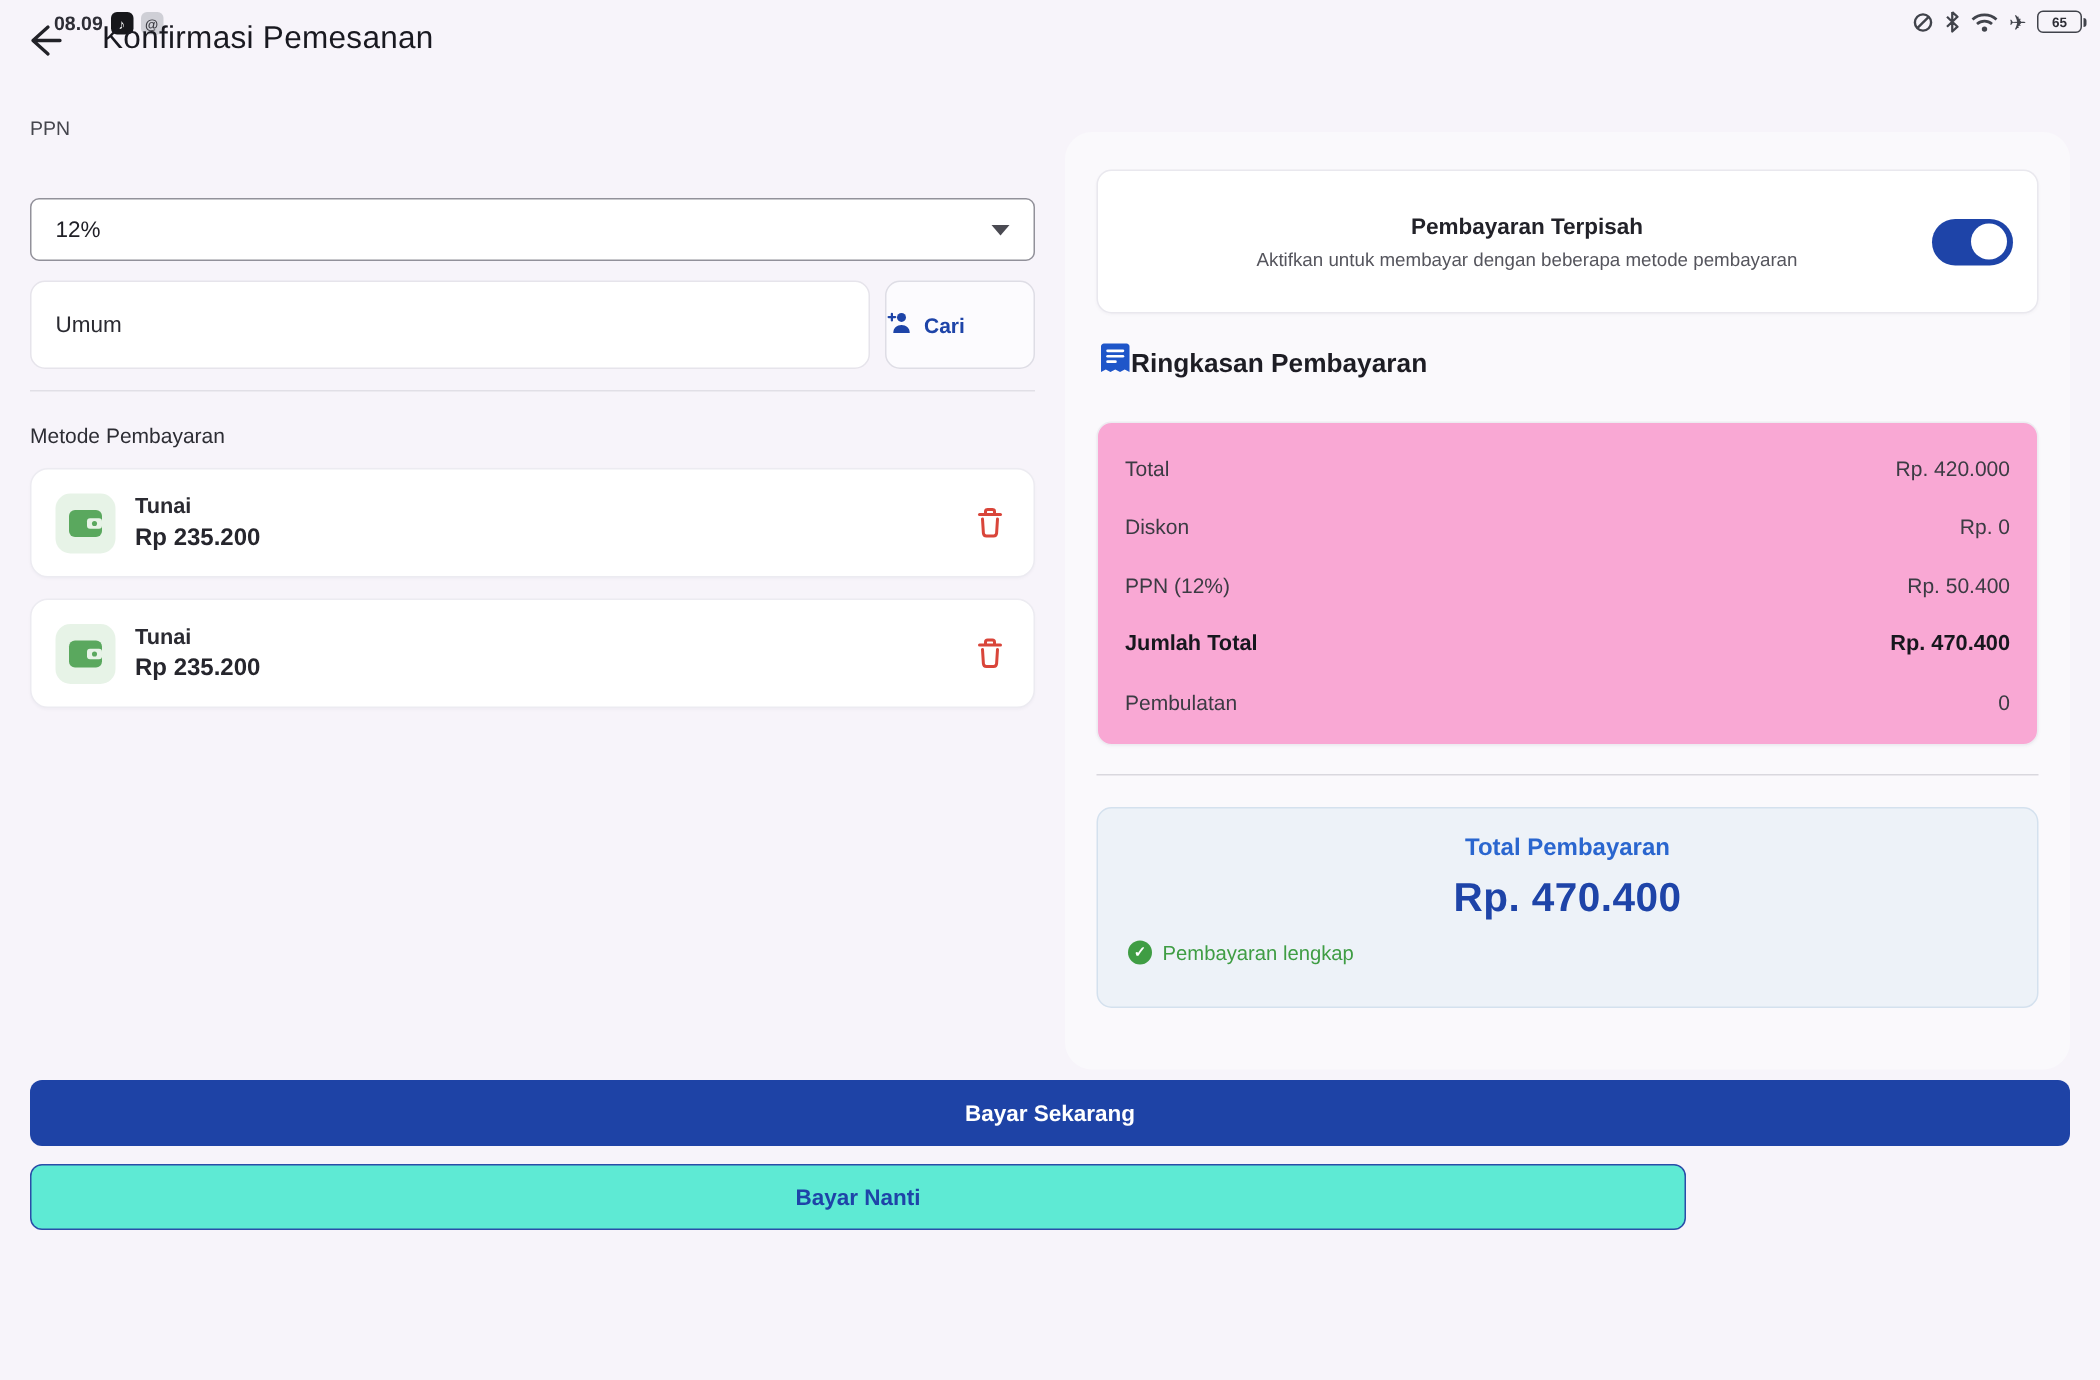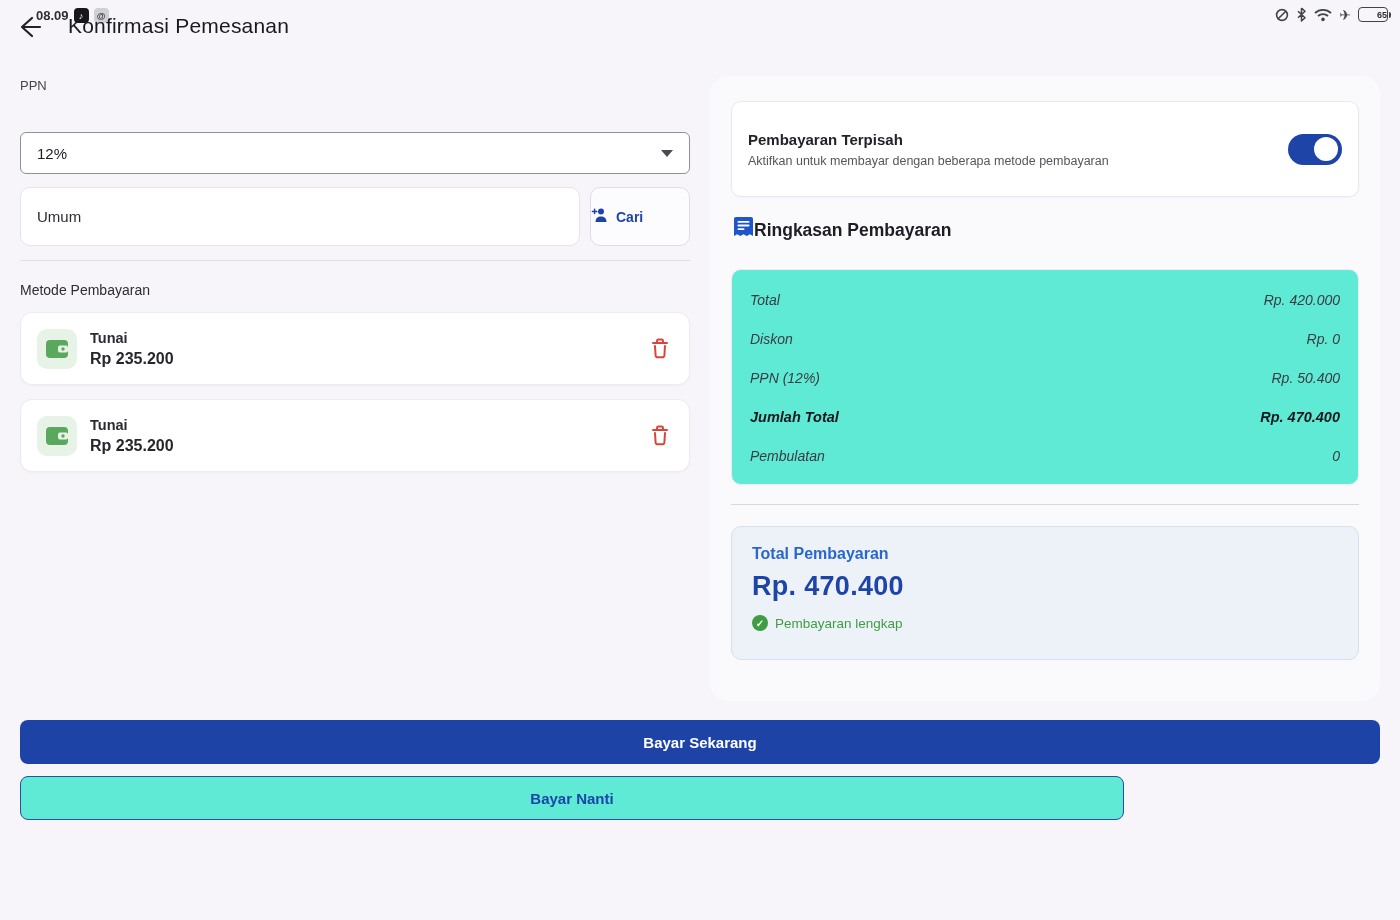--- a/index.html
+++ b/index.html
@@ -15,21 +15,21 @@
   .statusbar { position:absolute; left:16px; top:0; width:1388px; height:32px; }
   .sb-left { position:absolute; left:20px; top:8px; display:flex; align-items:center; gap:5px; }
   .sb-time { font-size:13px; font-weight:600; color:#2e2e36; }
   .notif-ic { width:15px; height:15px; border-radius:4px; display:flex; align-items:center; justify-content:center; font-size:9px; }
   .notif-tiktok { background:#17171b; color:#fff; }
   .notif-app { background:#cfcfd6; color:#3a3a41; font-weight:700; }
   .sb-right { position:absolute; right:16px; top:7px; display:flex; align-items:center; gap:7px; color:#41434b; }
   .sb-right svg { display:block; }
   .plane { font-size:14px; line-height:1; color:#41434b; }
   .battery { width:30px; height:15px; border:1.5px solid #41434b; border-radius:4px;
-    font-size:9px; font-weight:700; color:#2e2e36; display:flex; align-items:center; justify-content:flex-end; position:relative; }
+    font-size:9px; font-weight:700; color:#2e2e36; display:flex; align-items:center; justify-content:center; position:relative; }
   .battery:after { content:""; position:absolute; right:-4px; top:4px; width:2.5px; height:6px; background:#41434b; border-radius:0 2px 2px 0; }
   
   .back-btn { position:absolute; left:16px; top:14px; width:28px; height:28px; cursor:pointer; }
   .page-title { position:absolute; left:68px; top:14px; font-size:21px; font-weight:400; letter-spacing:.2px; color:#191920; }
   
   .left-col { position:absolute; left:20px; top:78px; width:670px; }
   .field-label { font-size:13px; color:#45454d; margin-bottom:9px; }
   .select-box { width:670px; height:42px; background:#fff; border:1px solid #92919a; border-radius:6px;
     display:flex; align-items:center; justify-content:space-between; padding:12px 16px; cursor:pointer;margin-top:39px; }
   .select-box .val { font-size:15px; color:#202027; }
@@ -43,34 +43,34 @@
   .l-divider { margin-top:14px; height:1px; background:#e1dfe6; width:670px; }
   .metode-label { margin-top:21px; font-size:14px; color:#2d2d34; }
   .pm-card { margin-top:14px; width:670px; height:73px; background:#fff; border:1px solid #ecebf1; border-radius:12px;
     display:flex; align-items:center; padding:0 16px; box-shadow:0 1px 2px rgba(40,40,60,.03); }
   .pm-ic-wrap { width:40px; height:40px; background:#e7f3e7; border-radius:10px; display:flex; align-items:center; justify-content:center; }
   .pm-texts { margin-left:13px; flex:1; }
   .pm-name { font-size:14.5px; font-weight:600; color:#2b2b32; }
   .pm-amount { font-size:16px; font-weight:700; color:#26262d; margin-top:4px; }
   .trash-btn { width:26px; height:26px; cursor:pointer; display:flex; align-items:center; justify-content:center; }
   
-  .right-panel { position:absolute; left:710px; top:76px; width:670px; height:625px;
-    background:#faf9fc; border-radius:18px; }
+  .right-panel { position:absolute; left:710px; top:88px; width:670px; height:625px;
+    background:#faf9fc; border-radius:18px;text-align:center; }
   .split-card { position:absolute; left:21px; top:25px; width:628px; height:96px; background:#fff;
     border:1px solid #e9e8ee; border-radius:10px; display:flex; align-items:center; padding:0 16px;
     box-shadow:0 1px 2px rgba(40,40,60,.03); }
   .split-texts { flex:1; }
   .split-title { font-size:15px; font-weight:700; color:#222229; }
   .split-sub { font-size:12.5px; color:#55555d; margin-top:6px; }
   .toggle { width:54px; height:31px; background:#1e44a8; border-radius:16px; position:relative; cursor:pointer; flex:0 0 auto; }
   .toggle .knob { position:absolute; right:4px; top:3.5px; width:24px; height:24px; background:#fff; border-radius:50%; }
   .summary-heading { position:absolute; left:23px; top:140px; display:flex; align-items:center; }
   .summary-heading .hd { font-size:17.5px; font-weight:700; color:#1d1d24; }
-  .summary-card { position:absolute; left:21px; top:193px; width:628px; height:216px; background:#5eead4;
-    border:1px solid #edecf1; border-radius:10px; padding:10px 18px; box-shadow:0 1px 2px rgba(40,40,60,.03);font-style:italic; }
+  .summary-card { position:absolute; left:21px; top:193px; width:628px; height:216px; background:#f9a8d4;
+    border:1px solid #edecf1; border-radius:10px; padding:10px 18px; box-shadow:0 1px 2px rgba(40,40,60,.03); }
   .sum-row { height:39.2px; display:flex; align-items:center; justify-content:space-between; font-size:14px; color:#3b3b43; }
   .sum-row.bold { font-weight:700; color:#17171e; font-size:14.5px; }
   .r-divider { position:absolute; left:21px; top:428px; width:628px; height:1px; background:#d9d8de; }
   .total-card { position:absolute; left:21px; top:450px; width:628px; height:134px; background:#edf2f8;
     border:1px solid #d4e1ee; border-radius:10px; padding:18px 20px; }
   .total-label { font-size:16px; font-weight:600; color:#2a66cf; }
   .total-amount { font-size:27px; font-weight:700; color:#1e44a8; margin-top:8px; letter-spacing:.3px; }
   .total-status { margin-top:13px; display:flex; align-items:center; gap:7px; font-size:13.5px; font-weight:500; color:#3f9d44; }
   .check-ic { width:16px; height:16px; border-radius:50%; background:#3f9d44; color:#fff; font-size:10px; font-weight:700;
     display:flex; align-items:center; justify-content:center; }

